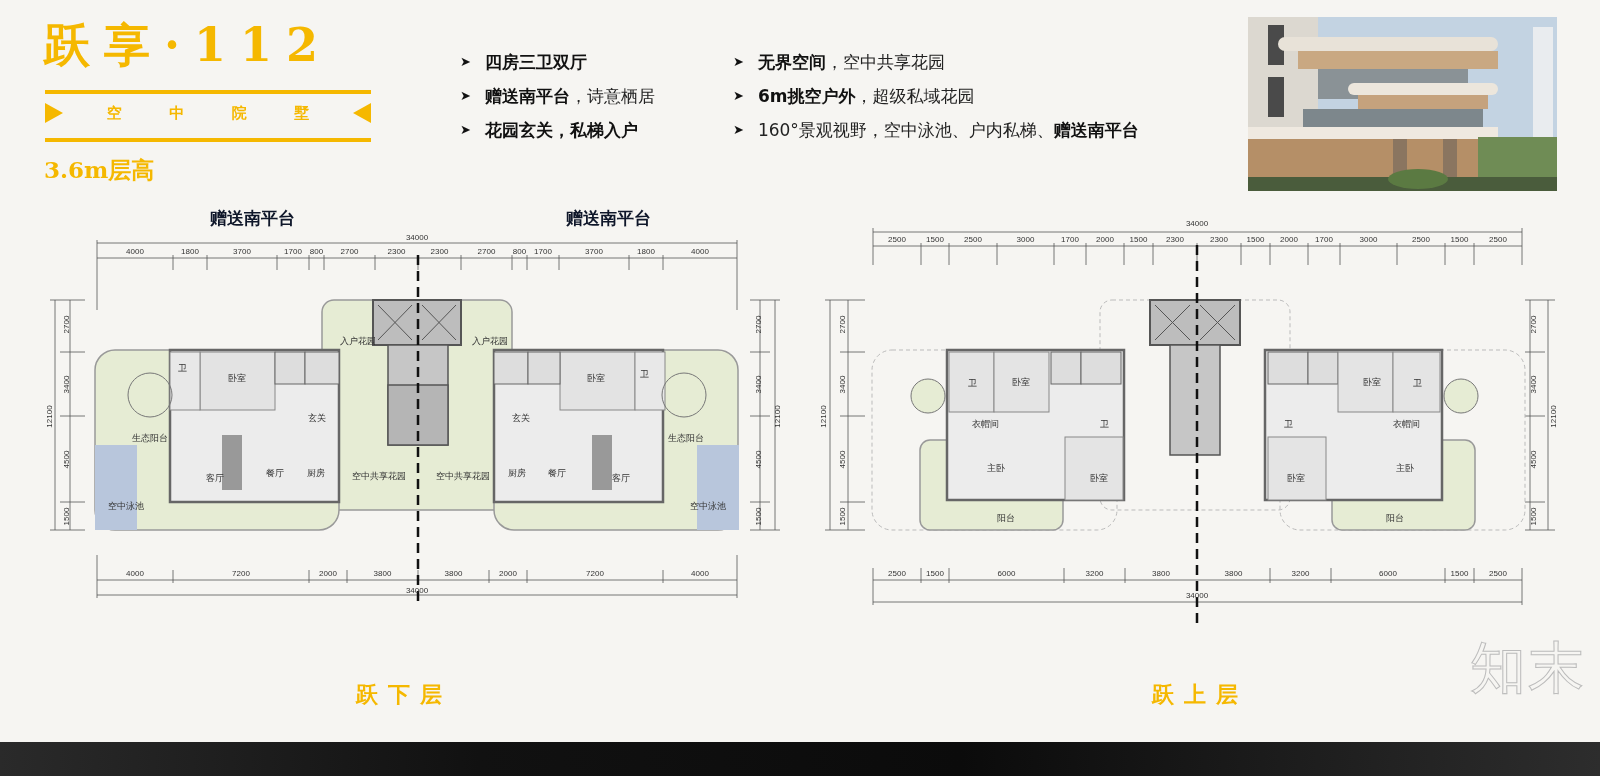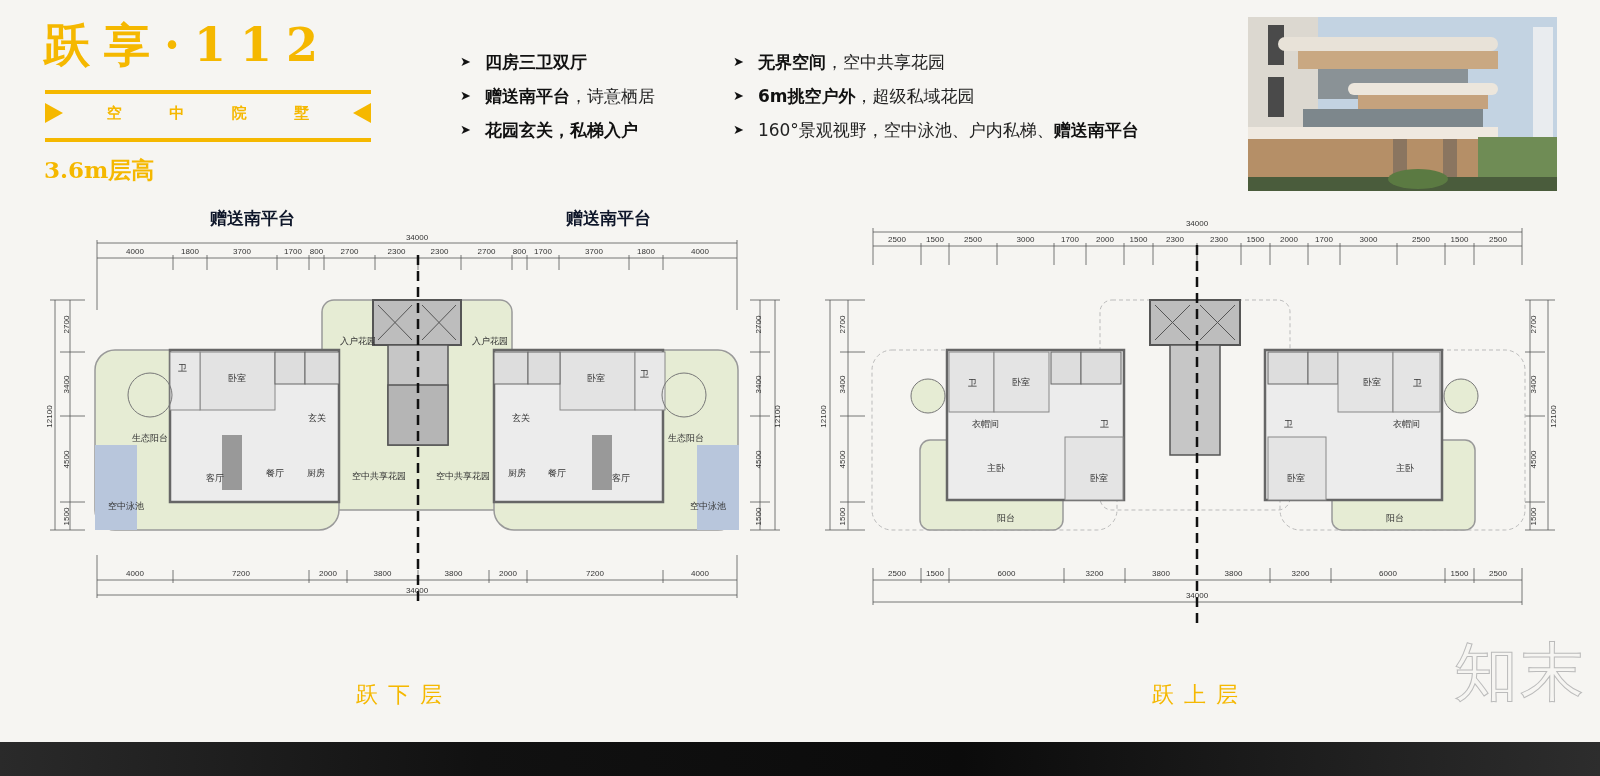--- a/index.html
+++ b/index.html
@@ -44,27 +44,27 @@
 
   
   .photo {
     left: 1248px; top: 17px; width: 309px; height: 174px; overflow: hidden;
     background: linear-gradient(180deg, #b9cde0 0%, #d6dfe6 45%, #98a58a 80%, #4f6540 100%);
   }
 
   
   .label-cn { font-size: 17px; font-weight: bold; color: #0f172a; }
   .dim { font-family: "Liberation Sans Narrow", "Liberation Sans", sans-serif; font-size: 8px; color: #333; text-align: center; }
-  .floor-label { font-size: 22px; font-weight: normal; color: #f5b800; letter-spacing: 10px; }
+  .floor-label { font-size: 22px; font-weight: bold; color: #f5b800; letter-spacing: 10px; }
 
   .watermark {
     right: 14px; top: 640px; text-align: right;
     color: transparent; -webkit-text-stroke: 1px #bbb;
   }
-  .wm-logo { font-size: 64px; letter-spacing: 2px; line-height: 1; }
+  .wm-logo { font-size: 56px; letter-spacing: 2px; line-height: 1; }
   .wm-id { font-size: 26px; -webkit-text-stroke: 1px #c8c8c8; margin-top: 8px; }
 
   .footer-band {
     left: 0; top: 742px; width: 1600px; height: 34px;
     background: linear-gradient(90deg, #2a2a2a 0%, #111 30%, #0b0b0b 60%, #2d2d2d 100%);
   }
 </style>
 </head>
 <body>
 

